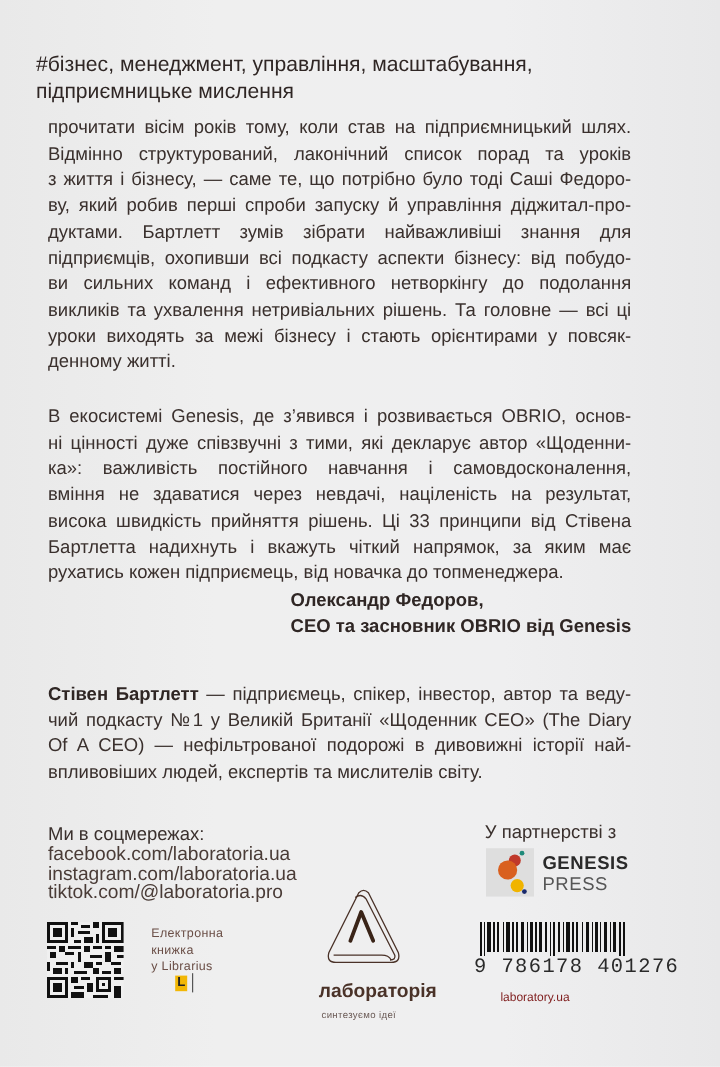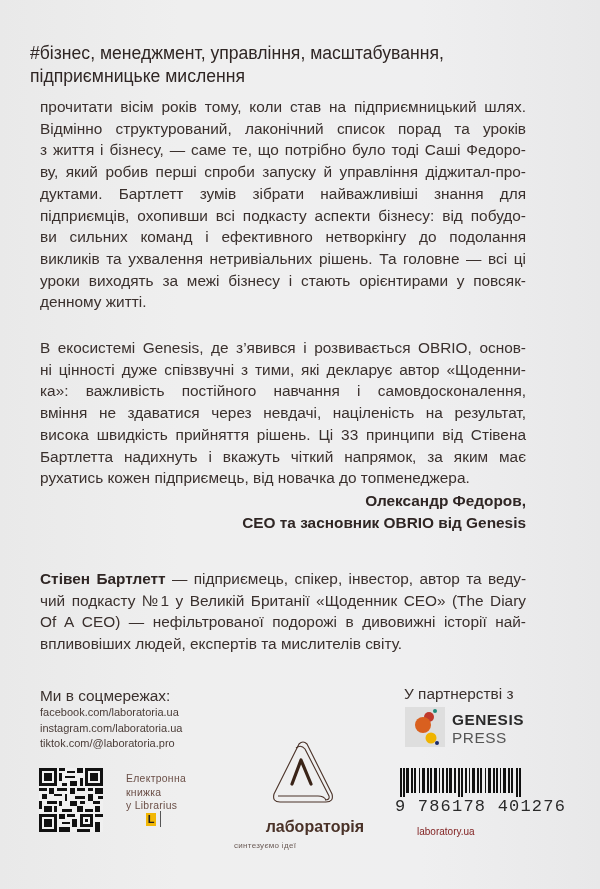--- a/index.html
+++ b/index.html
@@ -20,54 +20,54 @@
     font-size: 15.4px; line-height: 21.7px; color: #3a302d;
     text-align: justify; text-align-last: left;
   }
   .p1 { top: 96px; }
   .p1 .ln { display: block; text-align: justify; text-align-last: justify; white-space: nowrap; }
   .p1 .ln.last { text-align-last: left; }
   .p2 { top: 337px; }
   .p2 .ln { display: block; text-align: justify; text-align-last: justify; white-space: nowrap; }
   .p2 .ln.last { text-align-last: left; }
   .sig {
-    position: absolute; right: 74px; top: 490px; text-align: right;
+    position: absolute; right: 74px; top: 490px; text-align: left;
     font-size: 15.4px; line-height: 21.7px; font-weight: bold; color: #2f2624;
   }
   .bio {
     position: absolute; left: 40px; top: 568px; width: 486px;
     font-size: 15.4px; line-height: 21.5px; color: #3a302d;
   }
   .bio .ln { display: block; text-align: justify; text-align-last: justify; white-space: nowrap; }
   .bio .ln.last { text-align-last: left; }
   .bio b { color: #2f2624; }
   .social {
     position: absolute; left: 40px; top: 687px; color: #3a302d;
   }
   .social .head { font-size: 15.4px; line-height: 18px; }
-  .social .link { font-size: 11px; line-height: 15.5px; display: block; color: #4a3c37; }
+  .social .link { font-size: 16px; line-height: 15.5px; display: block; color: #4a3c37; }
   .qr {
     position: absolute; left: 39px; top: 768px; width: 64px; height: 64px;
   }
   .librarius {
     position: absolute; left: 126px; top: 772px; font-size: 10.4px; line-height: 13.5px; color: #6a4e46;
     letter-spacing: 0.3px;
   }
   .lib-logo {
     position: absolute; left: 146px; top: 813px; width: 10px; height: 13px; background: #f2b705;
     font-weight: bold; font-size: 11px; line-height: 13px; text-align: center; color: #222;
   }
   .lib-bar { position: absolute; left: 160px; top: 811px; width: 1px; height: 16px; background: #555; }
   .lab-logo { position: absolute; left: 268px; top: 740px; width: 70px; height: 70px; }
   .lab-name {
     position: absolute; left: 234px; top: 818px; width: 130px; text-align: right;
     font-size: 16px; font-weight: bold; color: #4a3228;
   }
   .lab-tag {
-    position: absolute; left: 234px; top: 841px; width: 130px; text-align: left;
+    position: absolute; left: 234px; top: 841px; width: 130px; text-align: center;
     font-size: 8px; color: #6a5a55; letter-spacing: 0.3px;
   }
   .partner {
     position: absolute; left: 404px; top: 685px; font-size: 15.4px; color: #3a302d;
   }
   .gp-icon { position: absolute; left: 405px; top: 707px; width: 40px; height: 40px; background: #dcdcdc; }
   .gp-title {
     position: absolute; left: 452px; top: 711px; font-size: 15.4px; font-weight: bold; color: #2a2a2a; letter-spacing: 0.5px;
   }
   .gp-sub {

